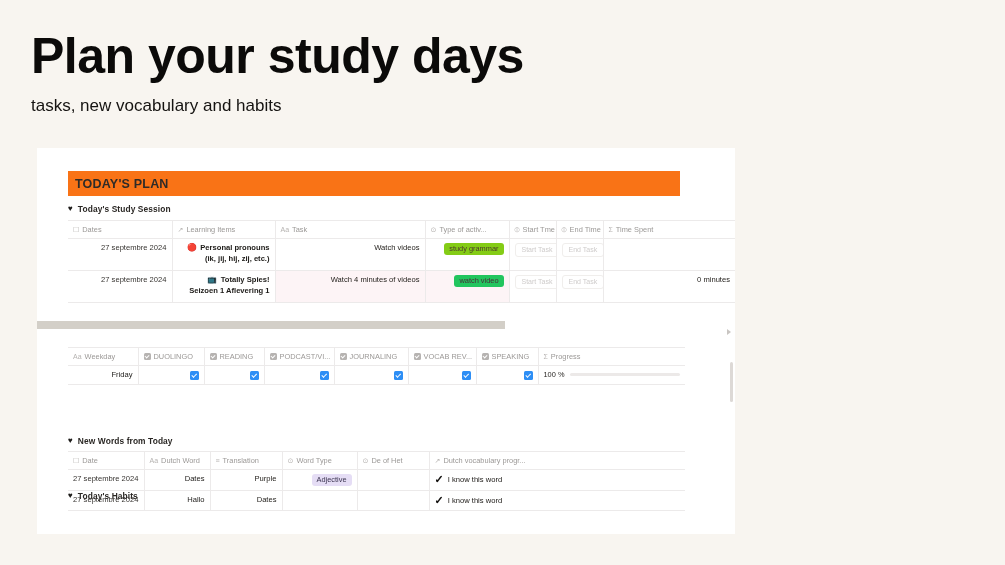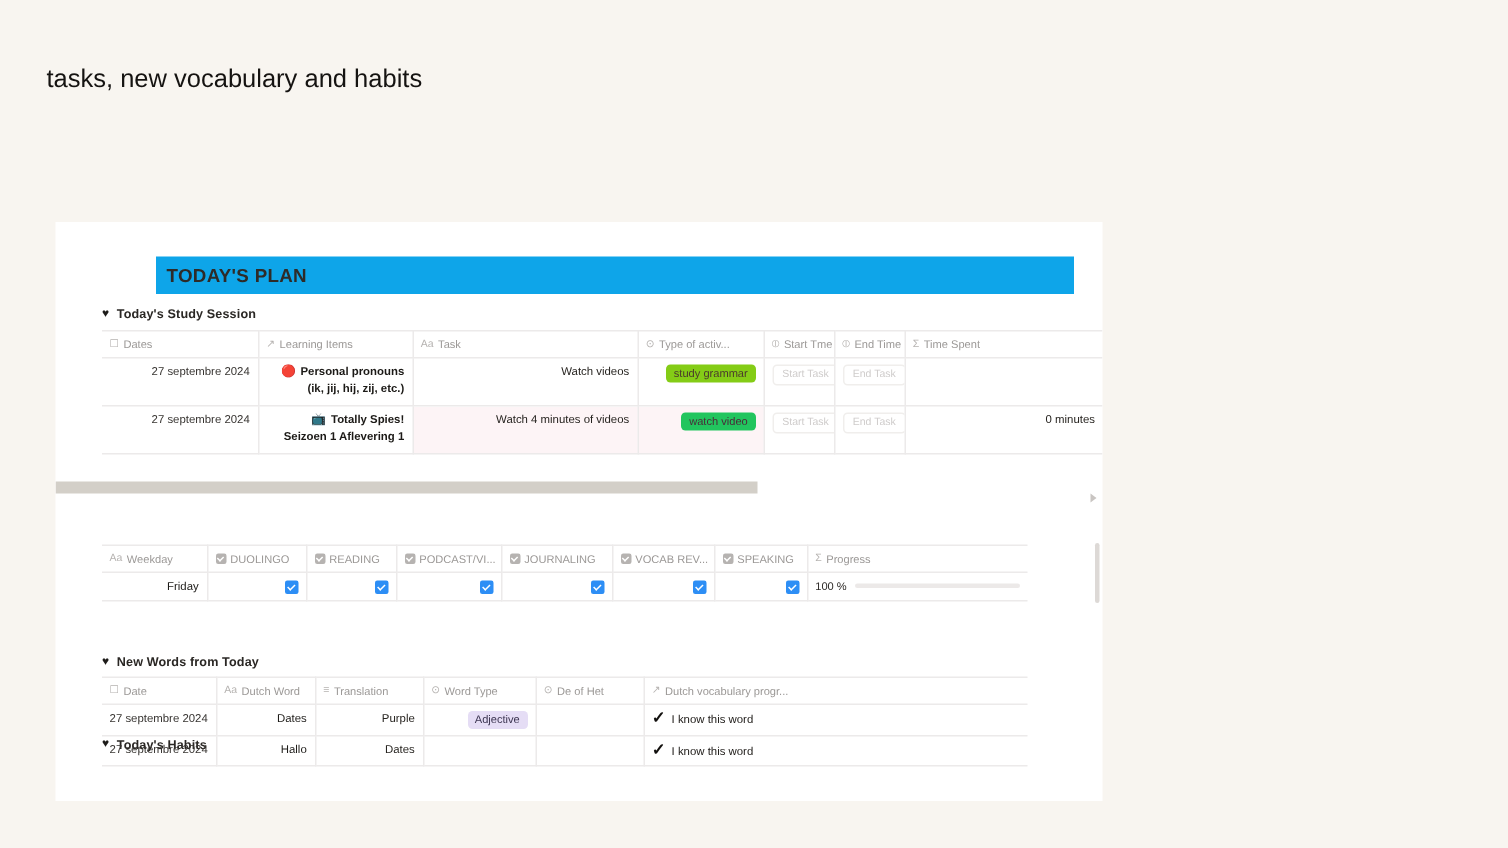--- a/index.html
+++ b/index.html
@@ -59,25 +59,24 @@
     height: 386px;
   }
 
   
   .plan-banner {
     position: absolute;
     left: 31px;
     top: 23px;
     width: 612px;
     height: 25px;
-    background: #0ea5e9;
+    background: #f97316;
     display: flex;
     align-items: center;
     padding-left: 7px;
-    margin-left: 36px;
   }
   .plan-banner-text {
     font-size: 12.5px;
     font-weight: 700;
     letter-spacing: 0.2px;
     color: #2e2b28;
   }
 
   
   .section-label {
@@ -261,20 +260,21 @@
     width: 0; height: 0;
     border-top: 3px solid transparent;
     border-bottom: 3px solid transparent;
     border-left: 4px solid #c9c5c2;
   }
 </style>
 </head>
 <body>
 
 <div class="slide-head">
+  <div class="slide-title">Plan your study days</div>
   <div class="slide-subtitle">tasks, new vocabulary and habits</div>
 </div>
 
 <div class="app-card">
   <div class="app-inner">
 
     <div class="plan-banner">
       <span class="plan-banner-text" id="banner-label">TODAY'S PLAN</span>
     </div>
 
@@ -384,21 +384,21 @@
     <div class="hscroll-track"></div>
     <div class="hscroll-thumb"></div>
     <div class="vscroll-arrow"></div>
     <div class="vscroll-thumb"></div>
 
     <div class="section-label" style="left:31px; top:343px;">
       <span class="heart-ico">♥</span>
       <span>Today's Habits</span>
     </div>
 
-    <table class="tbl" style="left:31px; top:215px; width:617px;">
+    <table class="tbl" style="left:31px; top:199px; width:617px;">
       <colgroup>
         <col style="width:70px">
           <col style="width:66px">
           <col style="width:60px">
           <col style="width:70px">
         <col style="width:74px">
           <col style="width:68px">
           <col style="width:62px">
           <col style="width:147px">
       </colgroup>

